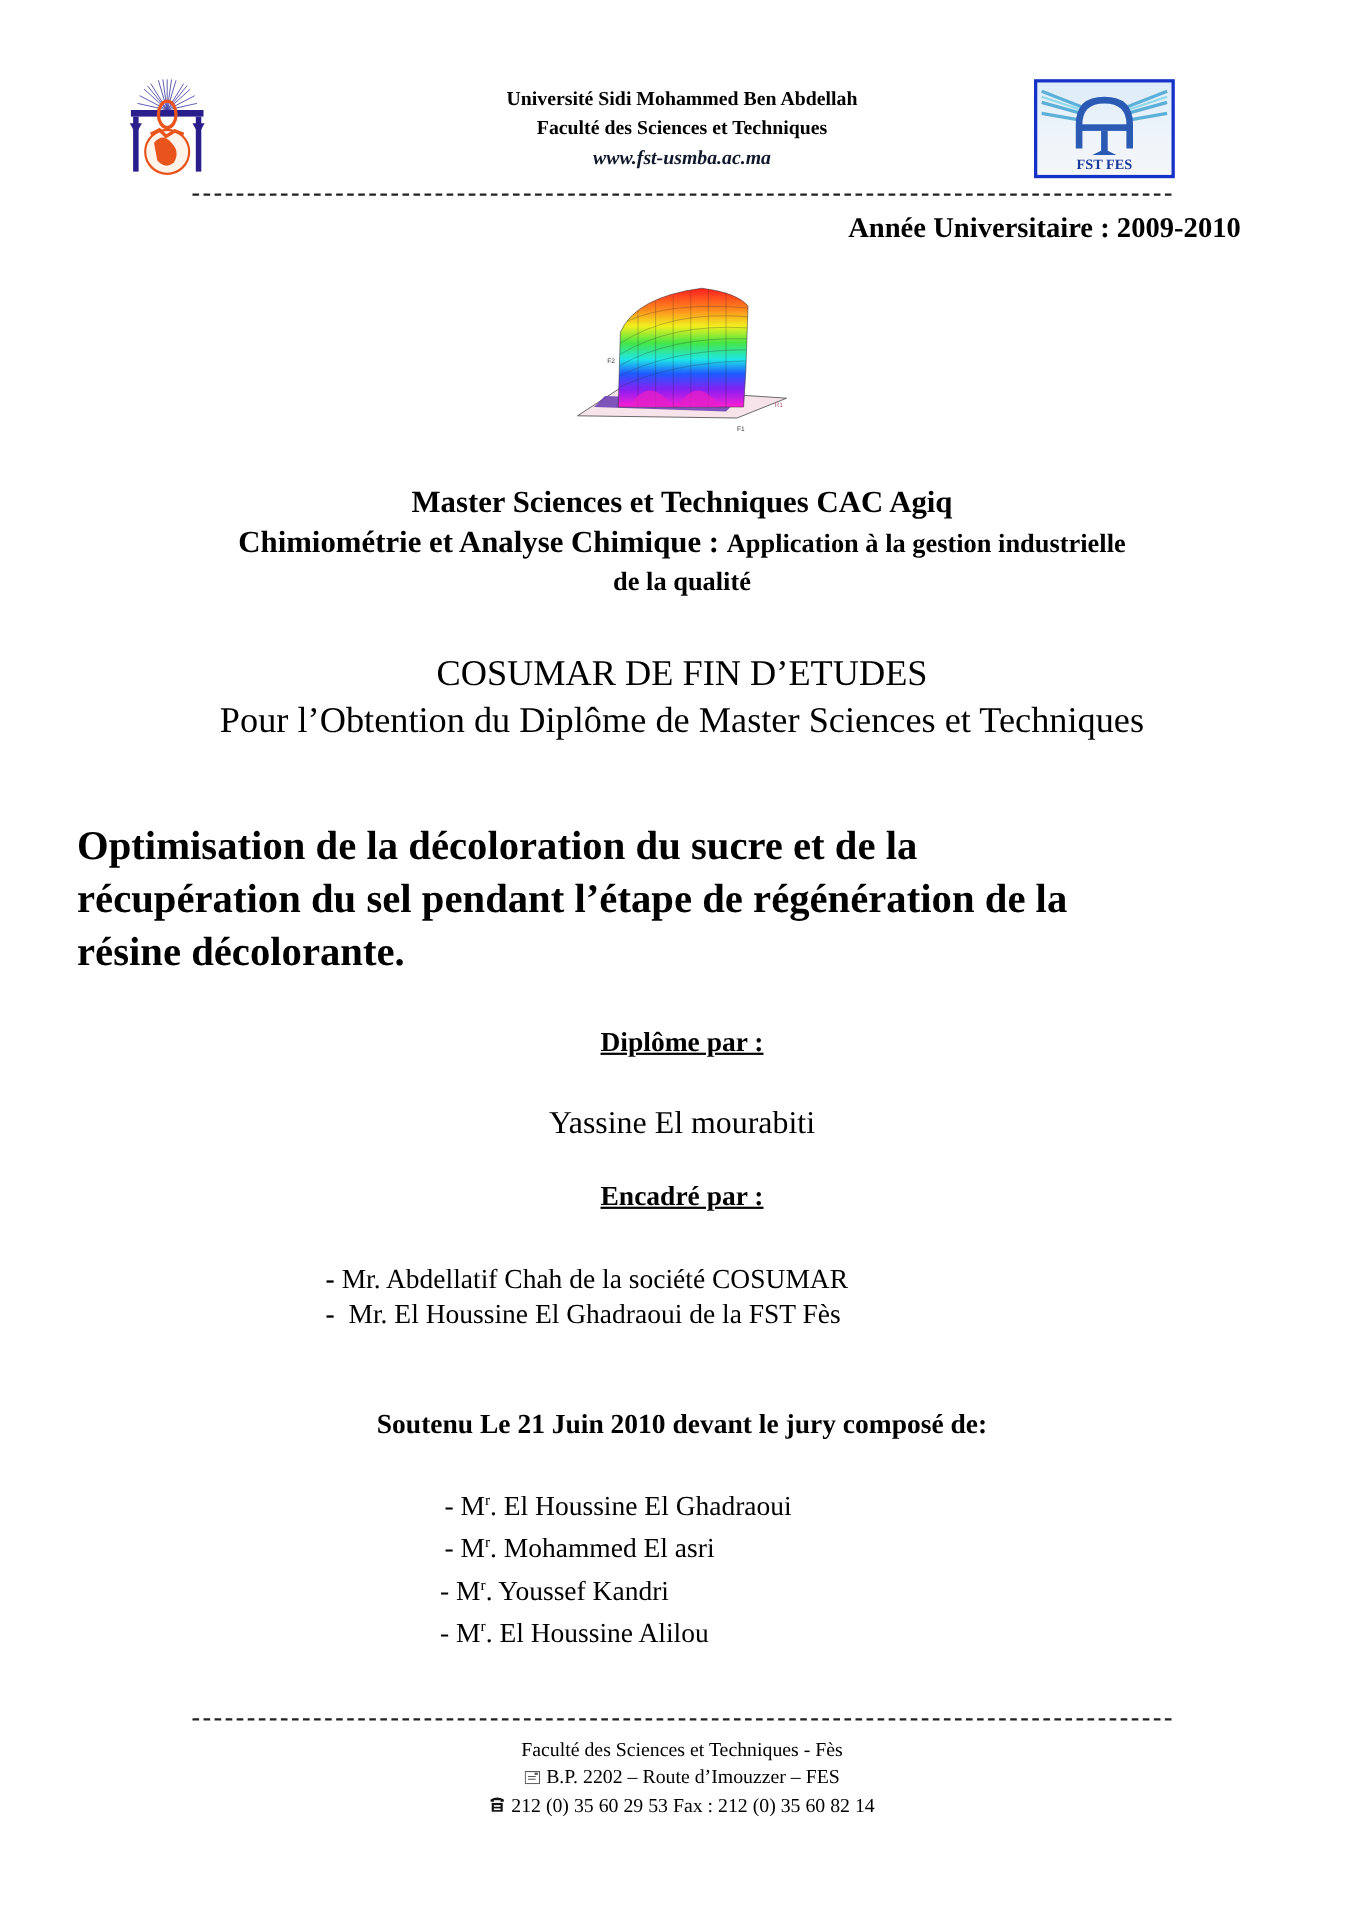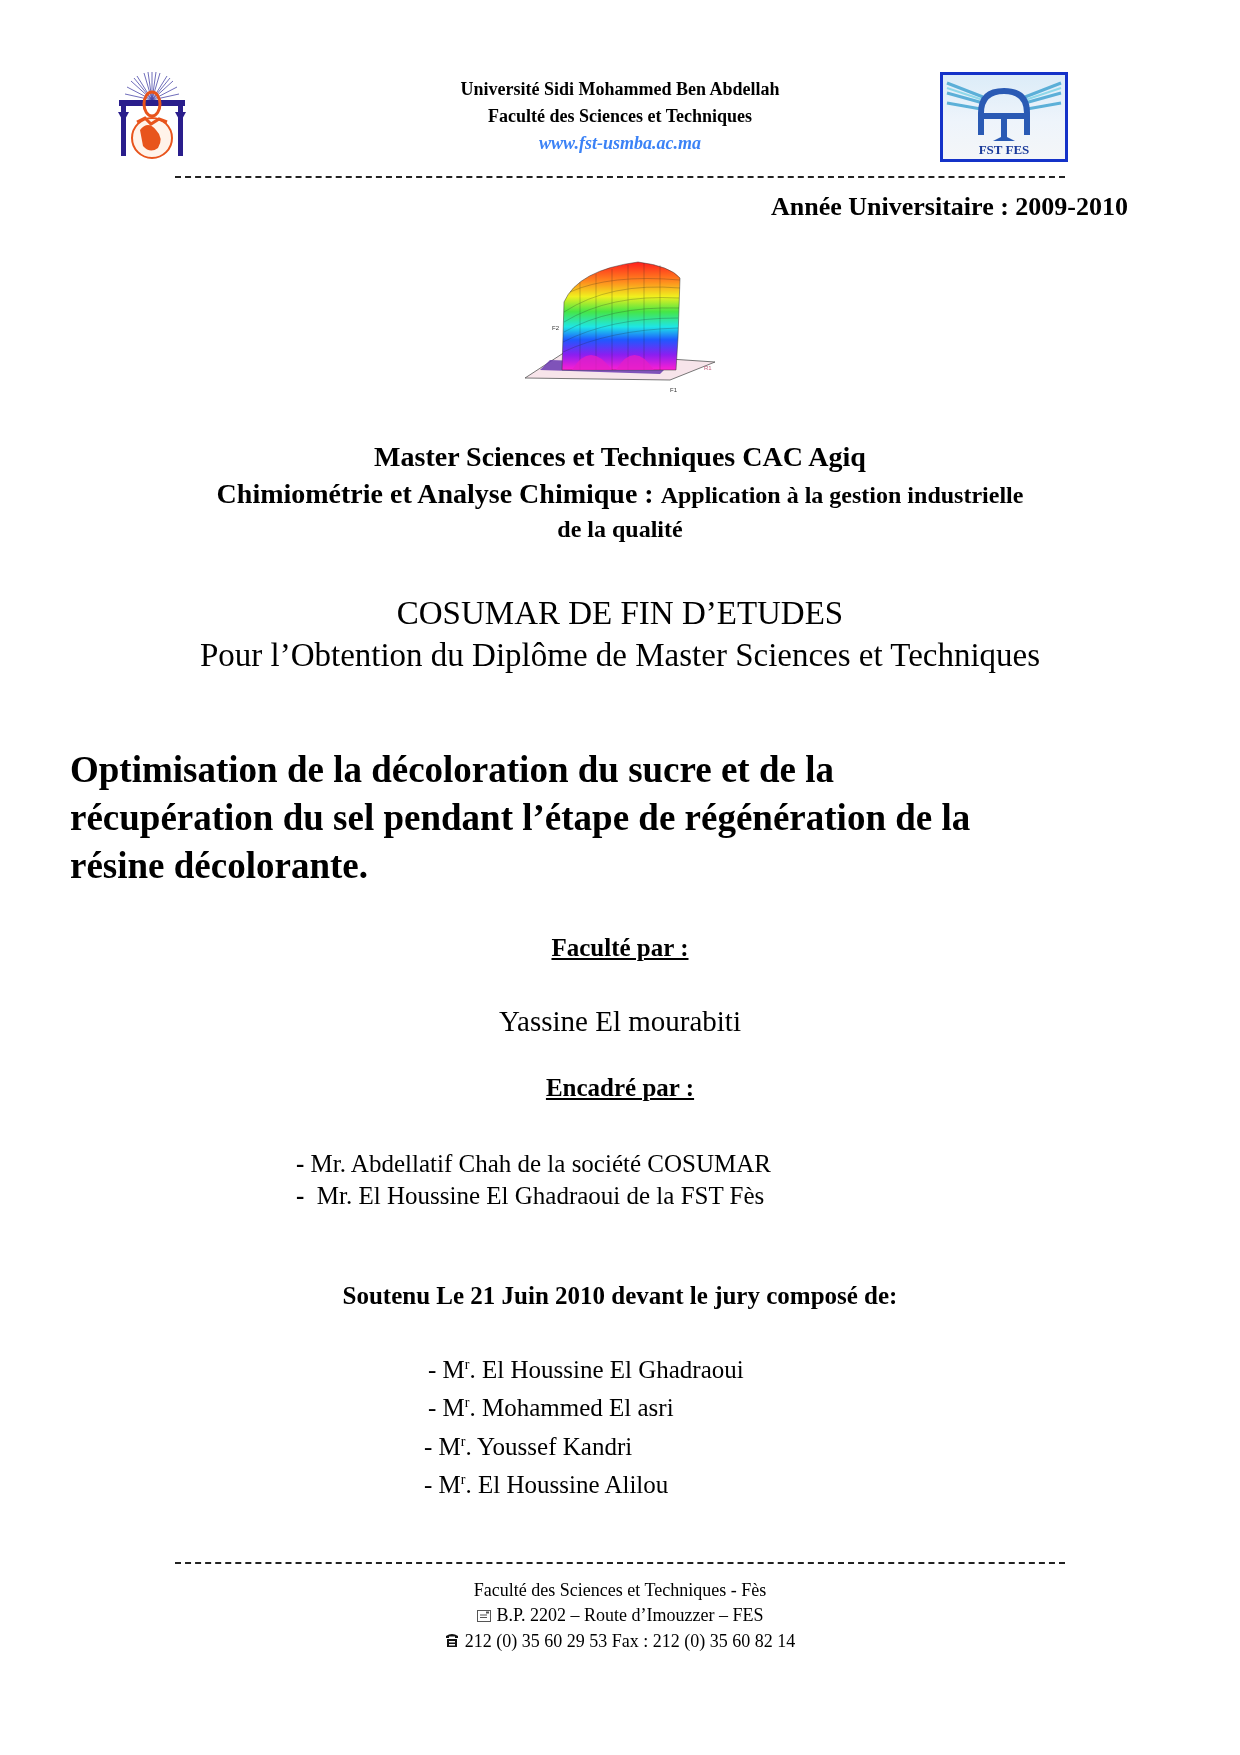--- a/index.html
+++ b/index.html
@@ -29,21 +29,21 @@
       overflow: hidden;
     }
     .header-text {
       left: 340px; top: 76px; width: 560px;
       text-align: center;
       font-weight: bold;
       font-size: 18px;
       line-height: 27px;
     }
     .header-text .url {
-      color: #3b82f6;
+      color: #0f172a;
       font-style: italic;
     }
     .dash-line {
       height: 0;
       border-top: 2px dashed #222;
     }
     .year {
       right: 112px; top: 192px;
       font-weight: bold;
       font-size: 26px;
@@ -101,21 +101,20 @@
     .defense {
       left: 200px; width: 840px; top: 1282px;
       text-align: center;
       font-weight: bold;
       font-size: 25px;
     }
     .jury {
       left: 400px; top: 1348px;
       font-size: 25px;
       line-height: 33px;
-      margin-left: 24px;
     }
     .jury sup { font-size: 14px; }
 
     .footer {
       left: 200px; width: 840px; top: 1578px;
       text-align: center;
       font-size: 18px;
       line-height: 25px;
     }
     .icon-inline {
@@ -251,21 +250,21 @@
   <div>COSUMAR DE FIN D’ETUDES</div>
   <div>Pour l’Obtention du Diplôme de Master Sciences et Techniques</div>
 </div>
 
 <div class="abs thesis-title">
   <div>Optimisation de la décoloration du sucre et de la</div>
   <div>récupération du sel pendant l’étape de régénération de la</div>
   <div>résine décolorante.</div>
 </div>
 
-<div class="abs section-label" style="top:934px;">Faculté par :</div>
+<div class="abs section-label" style="top:934px;">Diplôme par :</div>
 <div class="abs presenter">Yassine El mourabiti</div>
 
 <div class="abs section-label" style="top:1074px;">Encadré par :</div>
 <div class="abs supervisors">
   <div>
     <span class="dash">-</span>
     <span>Mr. Abdellatif Chah de la société COSUMAR</span>
   </div>
   <div>
     <span class="dash">-</span>

